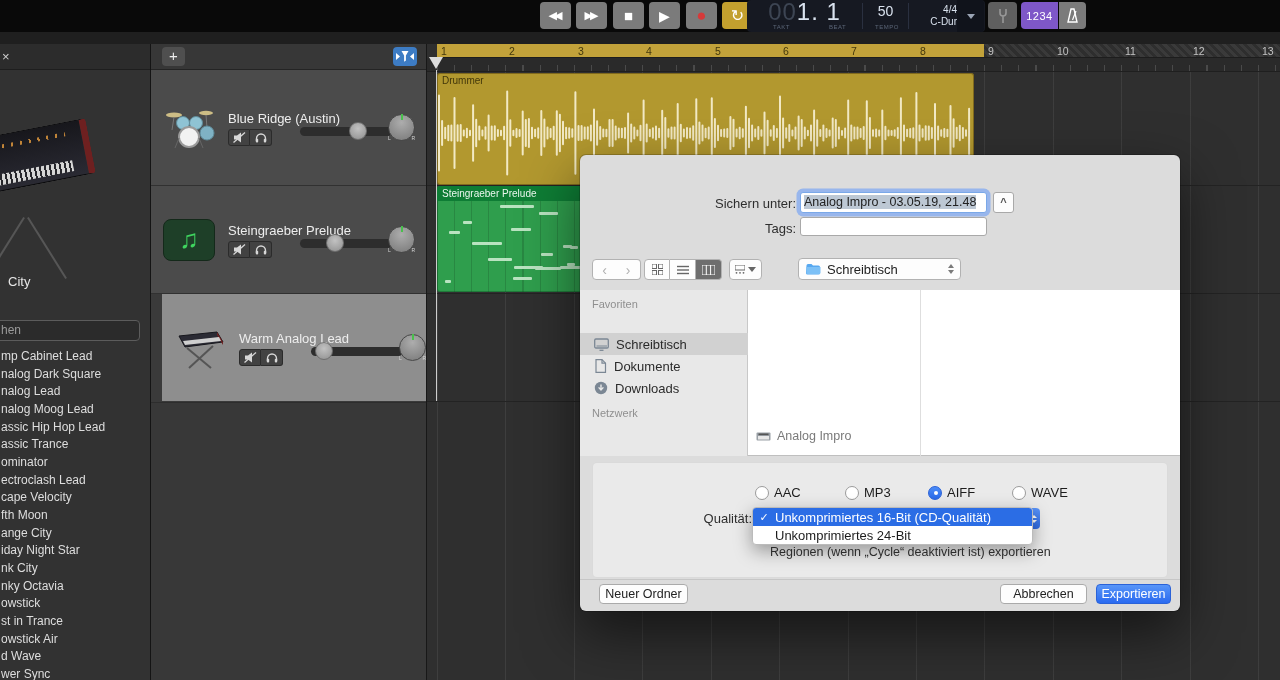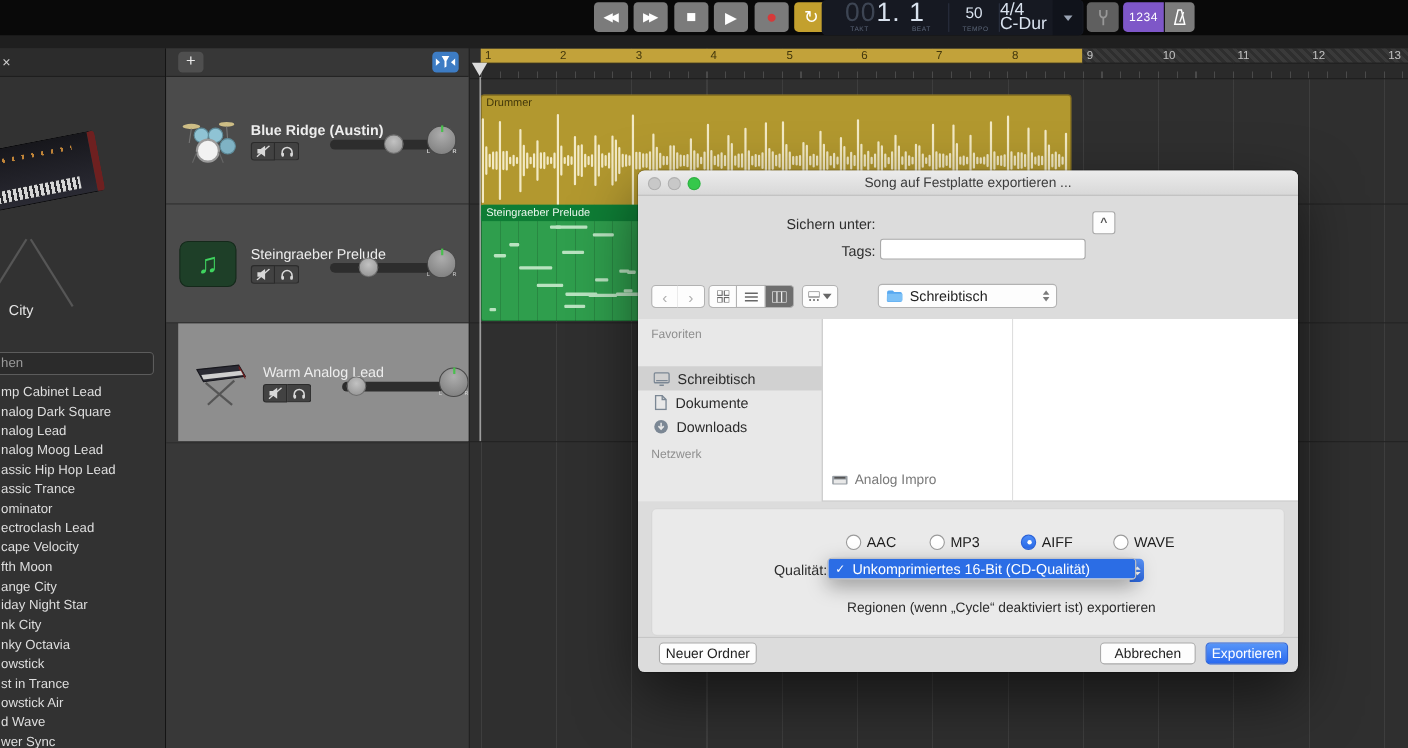--- a/index.html
+++ b/index.html
@@ -16,21 +16,21 @@
   .tbtn.rec  { font-size:17px; color:#d53a3a; }
   .tbtn.cycle { background:#c3a02e; font-size:16px; }
   .lcd { position:absolute; left:747px; top:0; width:238px; height:32px; background:#161922; border-radius:4px; display:flex; color:#d9e2ee; }
   .lcd-pos { width:115px; position:relative; text-align:center; }
   .lcd-pos .big { font-size:24px; line-height:24px; letter-spacing:1px; }
   .lcd-pos .dim { color:#3d4553; }
   .lcd-lab { position:absolute; bottom:2px; font-size:6px; color:#5b6577; letter-spacing:.5px; }
   .lcd-sep { width:1px; background:#2a3040; margin:3px 0; }
   .lcd-tempo { width:45px; text-align:center; position:relative; }
   .lcd-tempo .big { font-size:14px; line-height:22px; }
-  .lcd-sig { width:48px; text-align:left; font-size:16px; line-height:12px; padding-top:4px; }
+  .lcd-sig { width:48px; text-align:right; font-size:10px; line-height:12px; padding-top:4px; }
   .lcd-chev { width:27px; background:#10131b; border-radius:0 4px 4px 0; display:flex; align-items:center; justify-content:center; }
   .tri-down { width:0; height:0; border-left:4px solid transparent; border-right:4px solid transparent; border-top:5px solid #9aa4b4; }
   .tuner { position:absolute; left:988px; top:2px; width:29px; height:27px; background:#5f5f5f; border-radius:4px; display:flex; align-items:center; justify-content:center; }
   .countin { position:absolute; left:1021px; top:2px; width:37px; height:27px; background:#7e57c8; border-radius:4px 0 0 4px;
              color:#fff; font-size:11px; display:flex; align-items:center; justify-content:center; letter-spacing:.5px; }
   .metro { position:absolute; left:1059px; top:2px; width:27px; height:27px; background:#7b7b7b; border-radius:0 4px 4px 0;
            display:flex; align-items:center; justify-content:center; }
 
   
   .library { position:absolute; left:0; top:44px; width:151px; height:636px; background:#323232; border-right:1px solid #141414; overflow:hidden; }
@@ -88,21 +88,21 @@
   .rnum { position:absolute; top:0; font-size:10.5px; line-height:14px; }
   .rnum.on-gold { color:#42370c; }
   .rnum.on-dark { color:#c2c2c2; }
   .ticks { position:absolute; left:0; top:14px; width:853px; height:14px; background:#2a2a2a; border-bottom:1px solid #1f1f1f; }
   .ticks::after { content:""; position:absolute; left:10px; right:0; bottom:0; height:6px;
                   background:repeating-linear-gradient(to right,#4a4a4a 0 1px,transparent 1px 17.1px); }
   .ph-tri { position:absolute; left:2px; top:13px; width:0; height:0;
             border-left:7px solid transparent; border-right:7px solid transparent; border-top:12px solid #dcdcdc; }
   .ph-line { position:absolute; left:9px; top:26px; width:1px; height:331px; background:rgba(245,245,245,.8); }
   .region-drum { position:absolute; left:10px; top:29px; width:537px; height:112px; background:#b2982f; border-radius:3px;
-                 box-shadow:inset 0 0 0 1px rgba(66,52,8,.45);margin-top:13px; }
+                 box-shadow:inset 0 0 0 1px rgba(66,52,8,.45); }
   .region-drum .rlabel { position:absolute; left:5px; top:2px; font-size:10px; color:#42370a; }
   .region-midi { position:absolute; left:10px; top:142px; width:252px; height:106px; background:#2f9e4d; border-radius:3px; overflow:hidden;
                  box-shadow:inset 0 0 0 1px rgba(10,70,30,.4);
                  background-image:repeating-linear-gradient(to right, rgba(0,0,0,.14) 0 1px, transparent 1px 17.1px); }
   .region-midi .rhead { position:absolute; left:0; top:0; right:0; height:15px; background:#0e7d35; color:#eaf7ee;
                         font-size:10px; line-height:15px; padding-left:5px; }
   .midi-note { position:absolute; height:3px; border-radius:1px; background:#b9e3c0; }
 
   
   .dialog { position:absolute; left:580px; top:155px; width:600px; height:456px; background:#dcdcdc; border-radius:6px;
@@ -257,21 +257,21 @@
     <div class="add-btn"><span>+</span></div>
     <div class="catch-btn">
       <svg width="18" height="13" viewBox="0 0 18 13">
         <path d="M0 3 l4 3.5 -4 3.5 z" fill="#fff"></path>
         <path d="M18 3 l-4 3.5 4 3.5 z" fill="#fff"></path>
         <path d="M5.5 1 h7 l-2.6 4.5 v5 l-1.8 1.2 v-6.2 z" fill="#fff"></path>
       </svg>
     </div>
   </div>
 
-  <div class="trk" style="top:26px; height:115px;font-weight:bold;">
+  <div class="trk" style="top:26px; height:115px;">
     <div class="trk-icon">
       <svg width="52" height="44" viewBox="0 0 52 44">
         <ellipse cx="11" cy="9" rx="8" ry="2.4" fill="#cdbd85"></ellipse>
           <line x1="11" y1="11" x2="9" y2="24" stroke="#777" stroke-width="1"></line>
         <ellipse cx="43" cy="7" rx="7" ry="2.2" fill="#cdbd85"></ellipse>
           <line x1="43" y1="9" x2="44" y2="22" stroke="#777" stroke-width="1"></line>
         <circle cx="20" cy="17" r="6.5" fill="#8fc3d4" stroke="#5e8a98"></circle>
         <circle cx="33" cy="17" r="6.5" fill="#8fc3d4" stroke="#5e8a98"></circle>
         <circle cx="44" cy="27" r="7" fill="#7fb2c4" stroke="#5e8a98"></circle>
         <circle cx="26" cy="31" r="10" fill="#f2f2f2" stroke="#9a9a9a" stroke-width="2"></circle>
@@ -438,28 +438,25 @@
         <div class="midi-note" style="left: 26px; top: 20px; width: 9px;"></div>
         <div class="midi-note" style="left: 157px; top: 28px; width: 19px;"></div>
       </div>
   </div>
 
   <div class="ph-line"></div>
   <div class="ph-tri"></div>
 </div>
 
 <div class="dialog">
-  <div class="dlg-title">
-    <span class="light" style="left:9px; background:#c8c8c8"></span>
-    <span class="light" style="left:27px; background:#c8c8c8"></span>
-    <span class="light" style="left:45px; background:#35c84b"></span>
-    <span>Song auf Festplatte exportieren ...</span>
-  </div>
 
   <div class="dlabel" style="left:66px; top:41px; width:150px;">Sichern unter:</div>
+  <div class="dfield save-field">
+    <span class="seltext">Analog Impro - 03.05.19, 21.48</span>
+  </div>
   <div class="expand-btn"><span>^</span></div>
 
   <div class="dlabel" style="left:116px; top:66px; width:100px;">Tags:</div>
   <div class="dfield" style="left:220px; top:62px; width:187px; height:19px;"></div>
 
   <div class="tb-btn" style="left:12px; width:25px; border-radius:4px 0 0 4px;">
       <span>‹</span>
     </div>
   <div class="tb-btn" style="left:36px; width:25px; border-radius:0 4px 4px 0; border-left:none;">
       <span>›</span>
@@ -545,21 +542,21 @@
         <rect x="0.5" y="0.5" width="14" height="8" rx="1" fill="#9aa0a6"></rect>
         <rect x="2" y="4" width="11" height="3.5" fill="#e8e8e8"></rect>
         <rect x="2.5" y="1.5" width="10" height="1.6" fill="#555"></rect>
       </svg>
       <span>Analog Impro</span>
     </div>
   </div>
 
   <div class="fmt-panel"></div>
 
-  <div class="radio-item" style="left:189px">
+  <div class="radio-item" style="left:175px">
     <span class="rdot"></span>
       <span>AAC</span>
   </div>
   <div class="radio-item" style="left:265px">
     <span class="rdot"></span>
       <span>MP3</span>
   </div>
   <div class="radio-item sel" style="left:348px">
     <span class="rdot"></span>
       <span>AIFF</span>
@@ -572,20 +569,24 @@
   <div class="dlabel" style="left:62px; top:356px; width:110px;">Qualität:</div>
   <div class="pop-sliver">
       <span class="u"></span>
       <span class="d"></span>
     </div>
 
   <div class="qmenu">
     <div class="qrow sel">
       <span class="qcheck">✓</span>
       <span>Unkomprimiertes 16-Bit (CD-Qualität)</span>
+    </div>
+    <div class="qrow">
+      <span class="qcheck"></span>
+      <span>Unkomprimiertes 24-Bit</span>
     </div>
   </div>
 
   <div class="cycle-note">Regionen (wenn „Cycle“ deaktiviert ist) exportieren</div>
 
   <div class="foot-sep"></div>
   <div class="dbtn" style="left:19px; width:89px;">Neuer Ordner</div>
   <div class="dbtn" style="left:420px; width:87px;">Abbrechen</div>
   <div class="dbtn primary" style="left:516px; width:75px;">Exportieren</div>
 </div>

